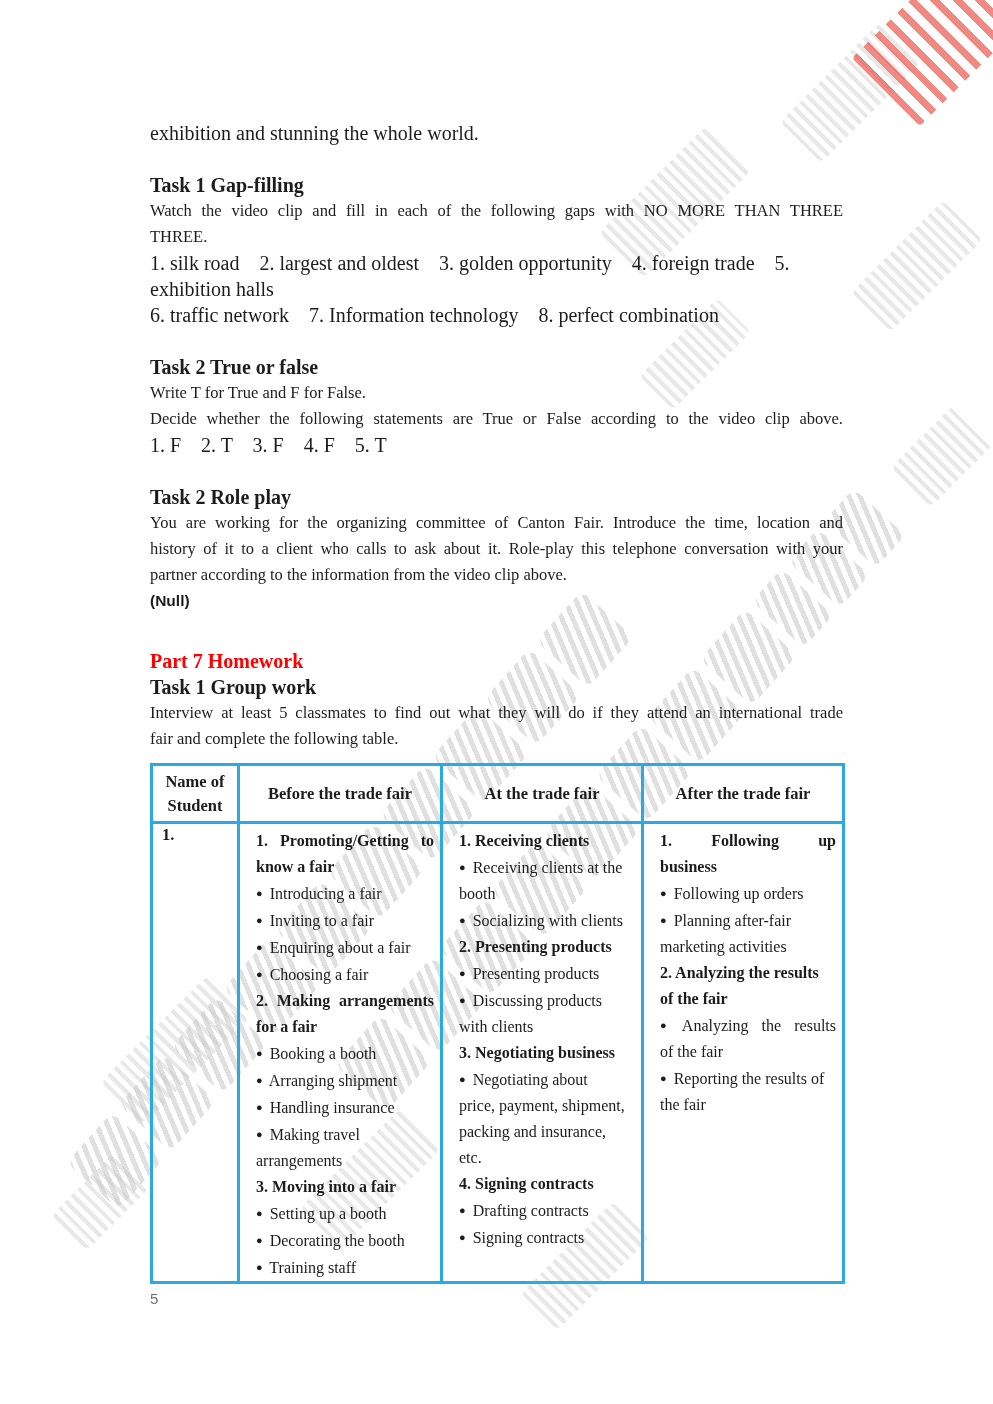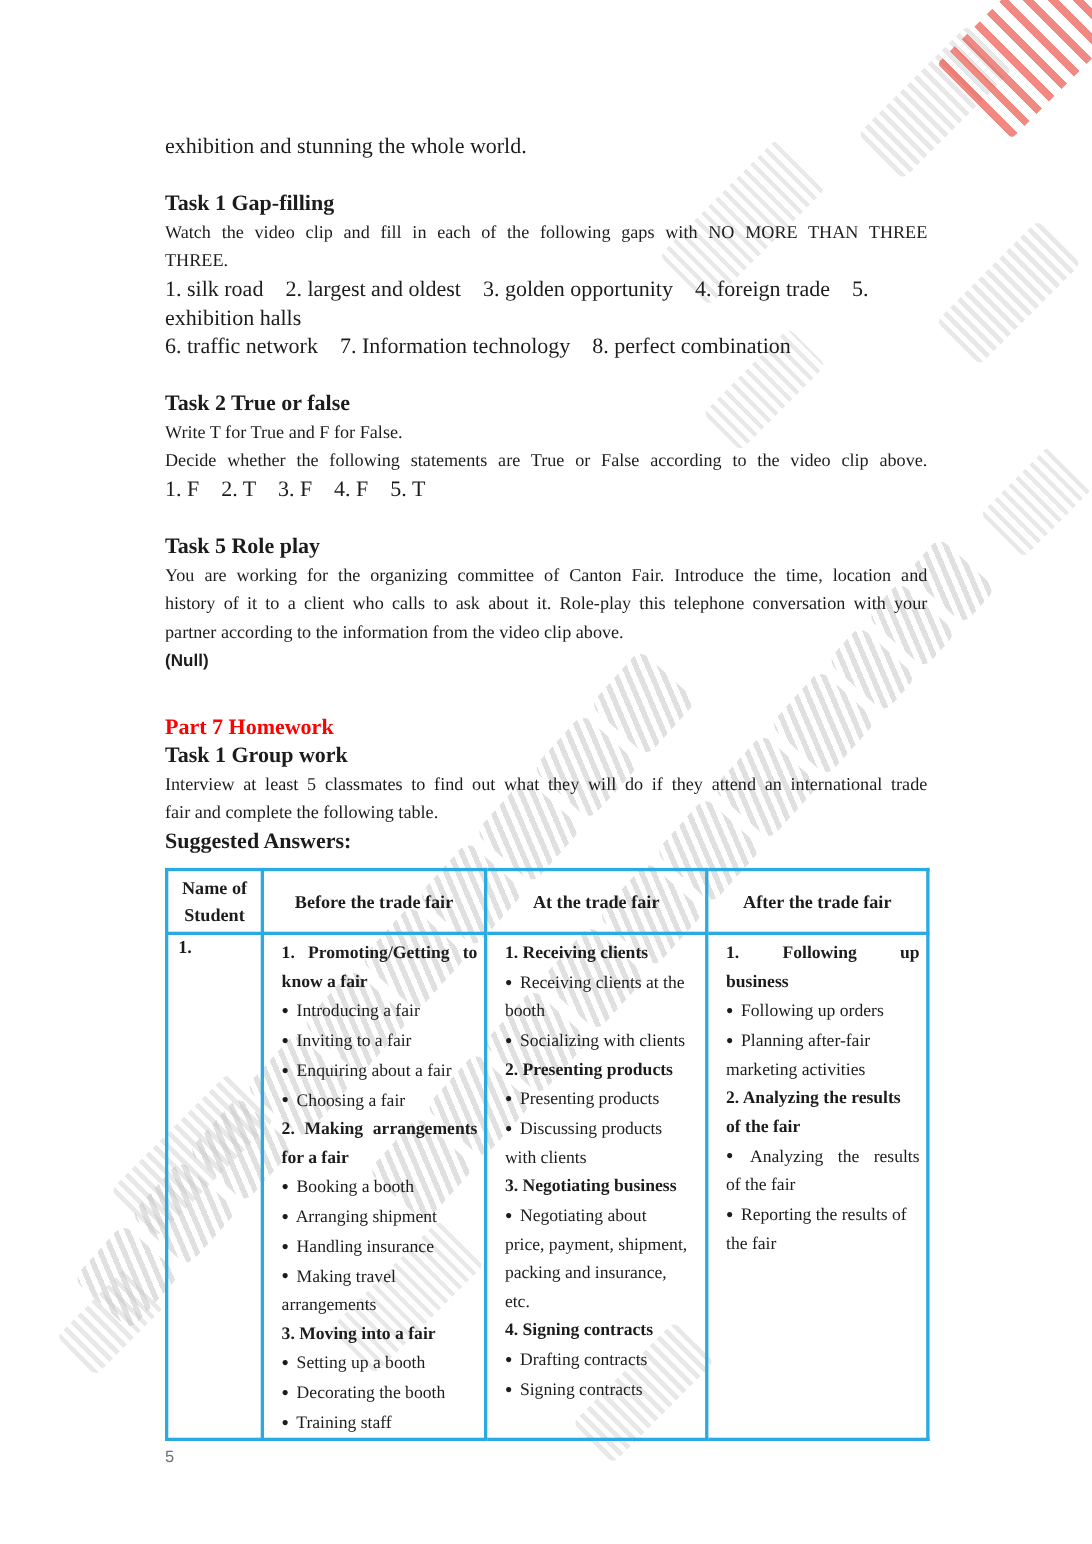--- a/index.html
+++ b/index.html
@@ -108,35 +108,34 @@
     <div class="line pre">1. silk road    2. largest and oldest    3. golden opportunity    4. foreign trade    5. exhibition halls</div>
     <div class="line pre">6. traffic network    7. Information technology    8. perfect combination</div>
     <div class="sp"></div>
     <div class="line h">Task 2 True or false</div>
     <div>
         <div class="pl">Write T for True and F for False.</div>
         <div class="pl j">Decide whether the following statements are True or False according to the video clip above.</div>
       </div>
     <div class="line pre">1. F    2. T    3. F    4. F    5. T</div>
     <div class="sp"></div>
-    <div class="line h">Task 5 Role play</div>
+    <div class="line h">Task 2 Role play</div>
     <div>
         <div class="pl j">You are working for the organizing committee of Canton Fair. Introduce the time, location and</div>
         <div class="pl j">history of it to a client who calls to ask about it. Role-play this telephone conversation with your</div>
         <div class="pl">partner according to the information from the video clip above.</div>
       </div>
     <div class="line null-label">(Null)</div>
     <div class="sp"></div>
     <div class="line h red part7">Part 7 Homework</div>
     <div class="line h">Task 1 Group work</div>
     <div>
         <div class="pl j">Interview at least 5 classmates to find out what they will do if they attend an international trade</div>
         <div class="pl">fair and complete the following table.</div>
       </div>
-    <div class="line h">Suggested Answers:</div>
 
     <table class="tbl">
       <colgroup>
         <col style="width:87px">
           <col style="width:203px">
           <col style="width:201px">
           <col style="width:201px">
       </colgroup>
       <thead>
         <tr>

